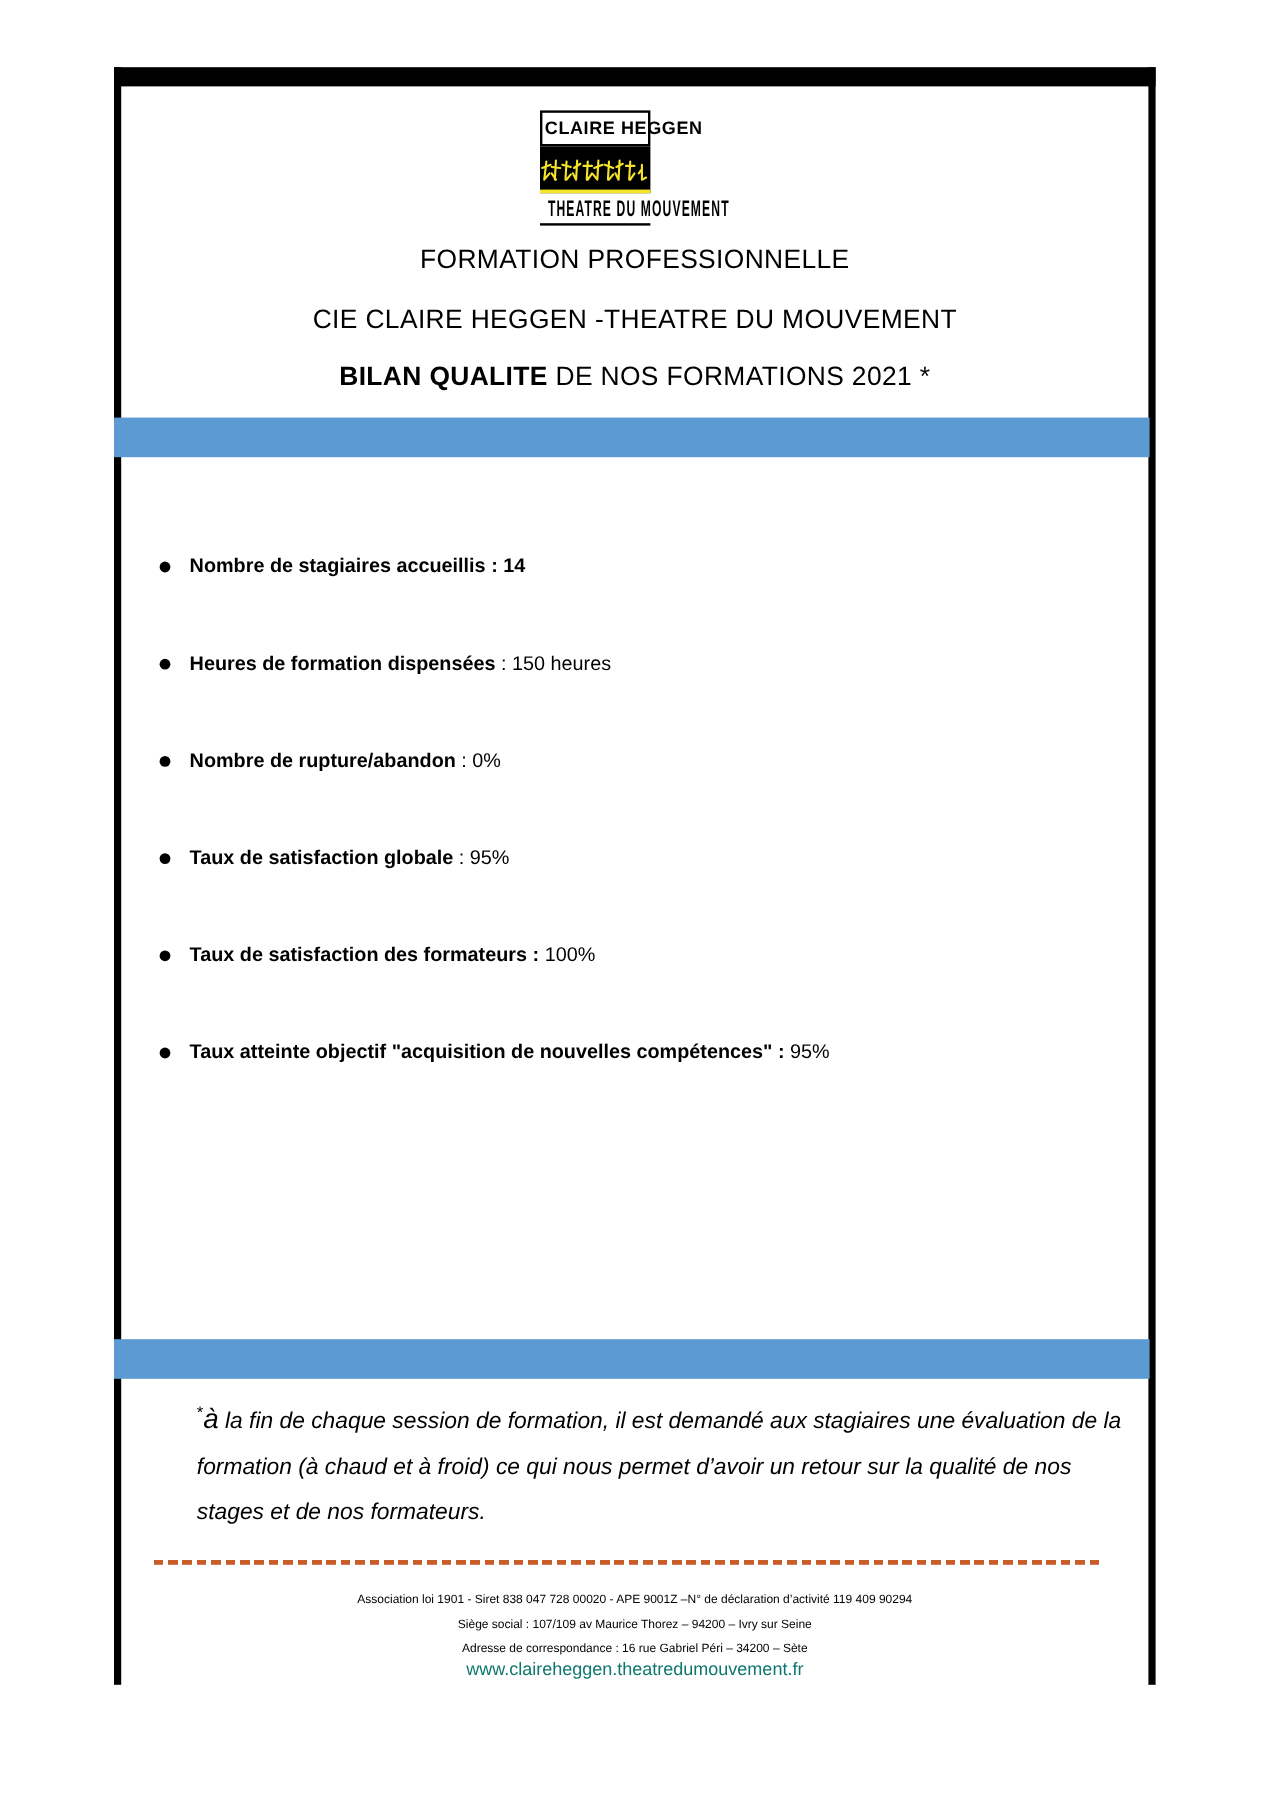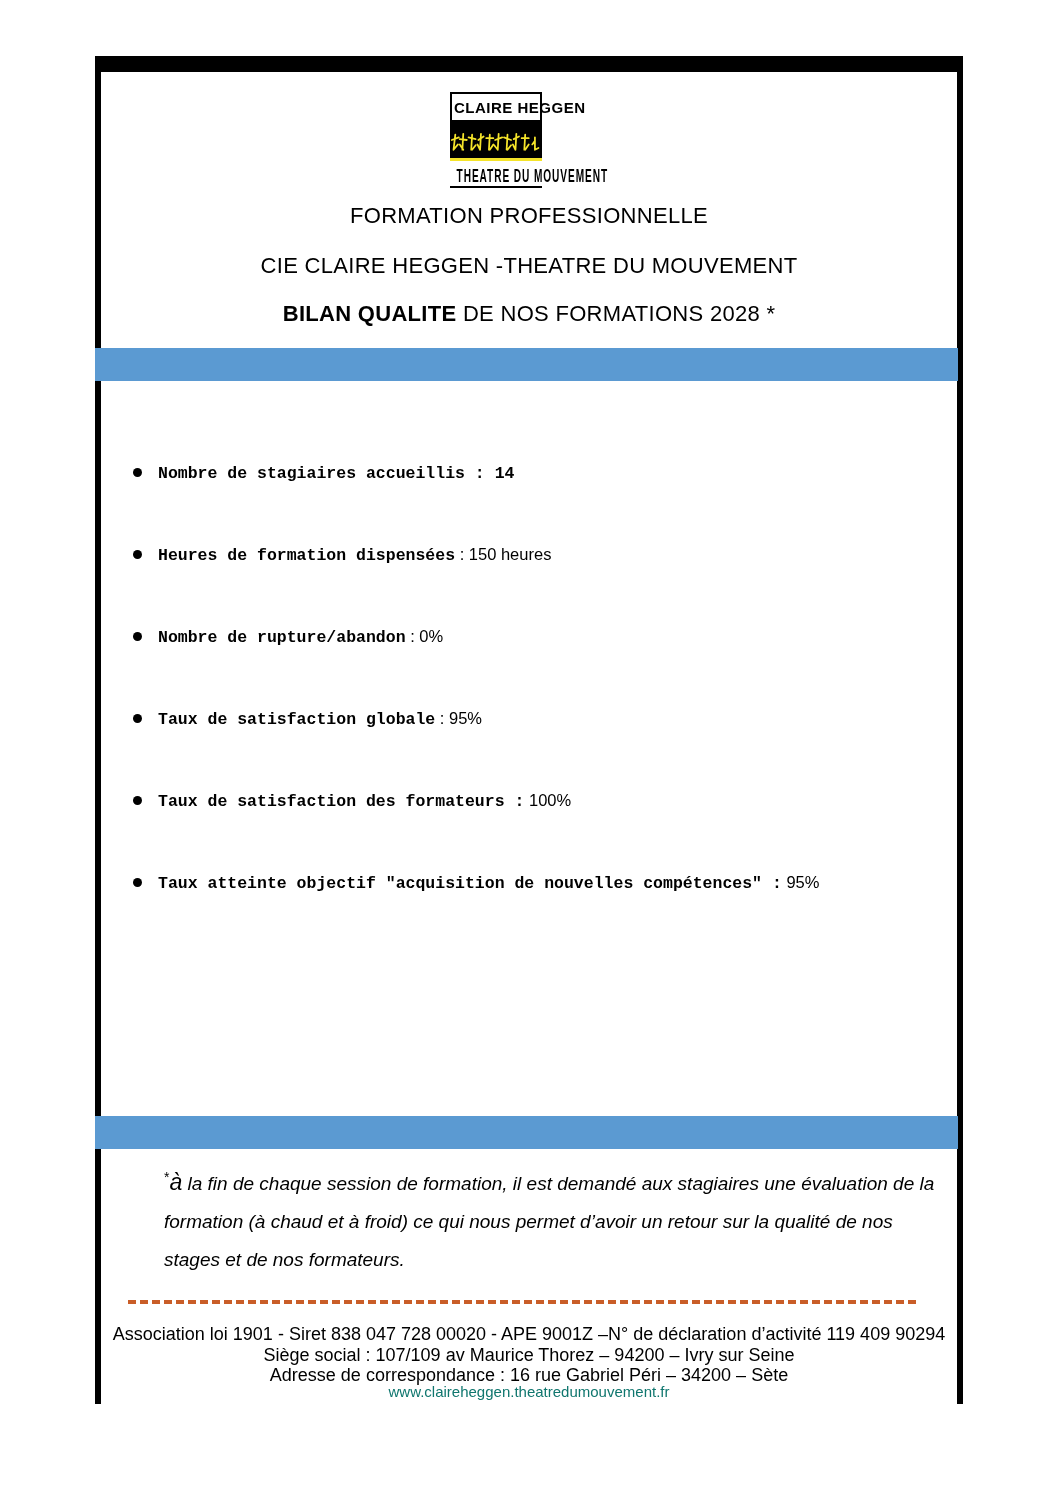--- a/index.html
+++ b/index.html
@@ -31,34 +31,34 @@
 
   
   .bluebar{position:absolute;left:95px;width:863px;height:33px;background:#5b9ad2;z-index:3;}
   .bar1{top:348px;}
   .bar2{top:1116px;}
 
   
   .stats{position:absolute;left:133px;top:462px;width:780px;list-style:none;margin:0;padding:0;}
   .stat{display:flex;align-items:flex-start;margin-bottom:60px;font-size:16.5px;line-height:21px;}
   .dot{flex:0 0 auto;width:9px;height:9px;border-radius:50%;background:#000;margin:6px 16px 0 0;}
-  .stat-text b{font-weight:bold;font-family:Liberation Mono, monospace;}
+  .stat-text b{font-weight:bold;}
 
   
   .footnote{position:absolute;left:164px;top:1158px;width:786px;font-style:italic;
     font-size:19px;line-height:38px;}
   .footnote sup{font-style:normal;font-size:14px;vertical-align:8px;}
   .footnote .lead{font-size:23px;}
 
   
   .dashline{position:absolute;left:128px;top:1300px;width:788px;height:4px;
     background:repeating-linear-gradient(90deg,#c95d28 0 8px,transparent 8px 12px);}
 
   
-  .footer{position:absolute;left:95px;width:868px;text-align:center;font-size:18px;line-height:20px;}
+  .footer{position:absolute;left:95px;width:868px;text-align:center;font-size:10px;line-height:20px;}
   .f1{top:1324px;}
   .f2{top:1345px;}
   .f3{top:1365px;}
   .website{position:absolute;left:95px;width:868px;top:1383px;text-align:center;
     font-size:15px;color:#0f766e;text-decoration:none;display:block;}
 </style>
 </head>
 <body>
 
 <div class="canvas">
@@ -85,21 +85,21 @@
         </g>
       </svg>
     </div>
     <div class="logo-sub">
       <span>THEATRE DU MOUVEMENT</span>
     </div>
   </div>
 
   <div class="title t1">FORMATION PROFESSIONNELLE</div>
   <div class="title t2">CIE CLAIRE HEGGEN -THEATRE DU MOUVEMENT</div>
-  <div class="title t3"><b>BILAN QUALITE</b><span> DE NOS FORMATIONS 2028 *</span></div>
+  <div class="title t3"><b>BILAN QUALITE</b><span> DE NOS FORMATIONS 2021 *</span></div>
 
   <div class="bluebar bar1"></div>
   <div class="bluebar bar2"></div>
 
   <ul class="stats">
     <li class="stat">
         <span class="dot"></span>
         <span class="stat-text"><b>Nombre de stagiaires accueillis : 14</b><span></span></span>
       </li>
     <li class="stat">

